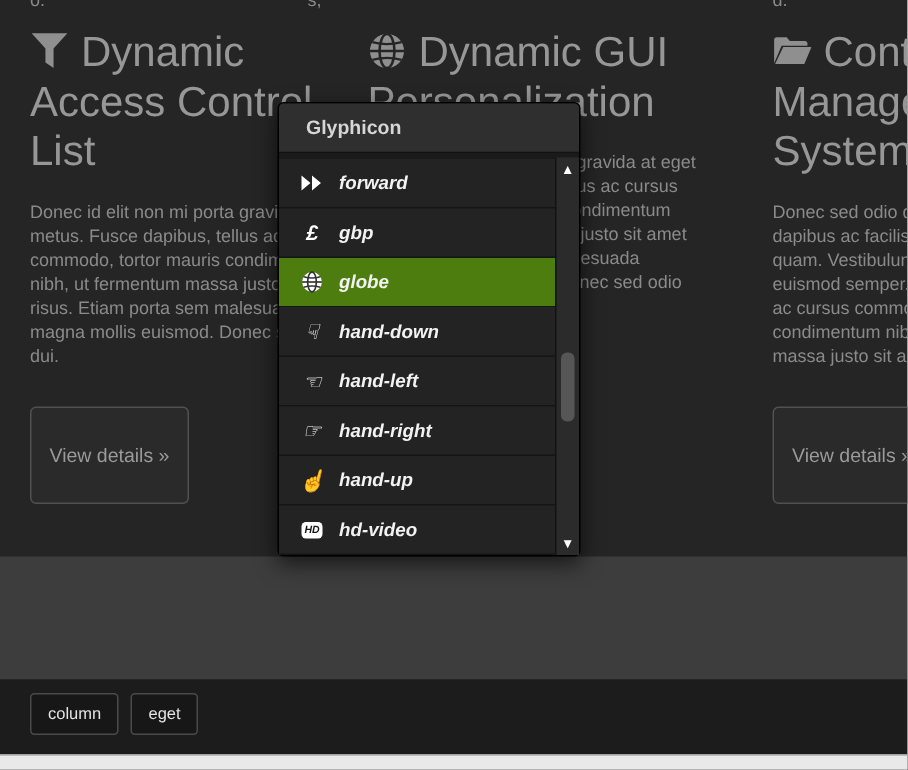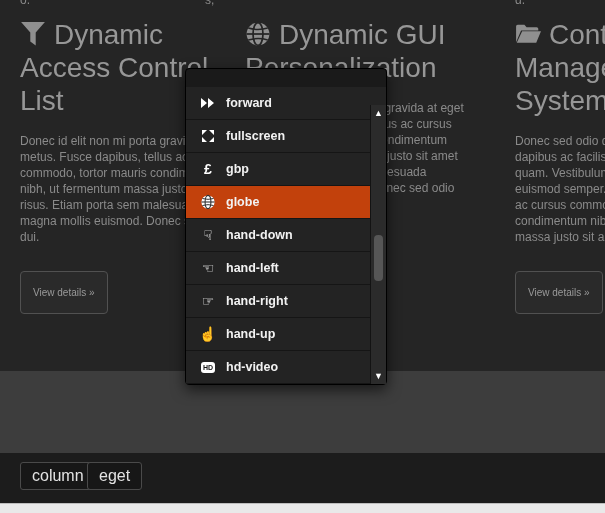--- a/index.html
+++ b/index.html
@@ -26,43 +26,43 @@
     margin:18px 0 16px 0; font-size:28px; line-height:33px;
     font-weight:500; color:#979797;
   }
   .col-icon { display:inline-block; width:26px; height:26px; vertical-align:-3px; margin-right:8px; }
   .col-icon svg { display:block; }
 
   .col-body { margin:0; }
   .body-line { font-size:12px; line-height:16px; color:#8a8a8a; white-space:nowrap; }
 
   .view-btn {
-    display:inline-block; margin-top:26px; padding:12px 12px;
+    display:inline-block; margin-top:26px; padding:23px 12px;
     background:#2a2a2a; border:1px solid #515151; border-radius:4px;
-    color:#9a9a9a; font-size:10px; line-height:17px; cursor:pointer;
+    color:#9a9a9a; font-size:13px; line-height:17px; cursor:pointer;
   }
 
   
   .dropdown {
     position:absolute; left:185px; top:68px; width:200px; z-index:20;
     background:#1a1a1a; border:1px solid #000; border-radius:4px;
     box-shadow:0 5px 14px rgba(0,0,0,.6);
   }
   .dd-header {
     height:32px; line-height:32px; padding-left:18px;
     background:#2f2f2f; color:#d6d6d6; font-size:13px; font-weight:bold;
     border-bottom:1px solid #121212; border-radius:3px 3px 0 0;
   }
-  .dd-list { position:relative; padding-top:18px; }
+  .dd-list { position:relative; padding-top:4px;font-style:italic; }
   .dd-item {
     box-sizing:border-box; height:33px; display:flex; align-items:center;
     padding-left:12px; background:#232323;
     border-bottom:1px solid #151515; cursor:pointer;
   }
-  .dd-item.selected { background:#c2410c;text-align:right; }
+  .dd-item.selected { background:#4d7c0f;text-align:right; }
   .dd-ic {
     width:20px; height:16px; margin-right:8px; flex:0 0 20px;
     display:flex; align-items:center; justify-content:center;
     color:#ffffff; font-size:14px; line-height:16px;
   }
   .dd-ic svg { display:block; }
   .dd-label { color:#f2f2f2; font-weight:bold; font-size:12.5px; }
   .hd-badge {
     background:#ffffff; color:#151515; font-size:7px; font-weight:bold;
     padding:2px 2px; border-radius:3px; line-height:7px;
@@ -81,21 +81,21 @@
   .dd-scroll-down { bottom:0; }
   .dd-scroll-thumb {
     position:absolute; left:3px; top:130px; width:9px; height:46px;
     background:#565656; border-radius:4px; cursor:pointer;
   }
 
   
   .bottom-btn {
     position:absolute; top:462px; box-sizing:border-box;
     background:#171717; border:1px solid #4a4a4a; border-radius:3px;
-    color:#e3e3e3; font-size:16px; padding:6px 11px; line-height:14px; cursor:pointer;
+    color:#e3e3e3; font-size:11px; padding:6px 11px; line-height:14px; cursor:pointer;
   }
   #btn-column { left:20px; }
   #btn-text   { left:87px; }
 </style>
 </head>
 <body>
 
 <div id="app">
 
   <div class="band-gray"></div>
@@ -151,39 +151,32 @@
       <div class="body-line">quam. Vestibulum id ligula porta felis</div>
       <div class="body-line">euismod semper. Fusce dapibus, tellus</div>
       <div class="body-line">ac cursus commodo, tortor mauris</div>
       <div class="body-line">condimentum nibh, ut fermentum</div>
       <div class="body-line">massa justo sit amet risus.</div>
     </div>
     <span class="view-btn">View details »</span>
   </div>
 
   <div class="dropdown">
+    <div class="dd-header">Glyphicon</div>
     <div class="dd-list">
 
       <div class="dd-item">
         <span class="dd-ic">
             <svg width="16" height="16" viewBox="0 0 16 16">
               <path fill="#fff" d="M1 3l6 5-6 5V3Zm7 0l6 5-6 5V3Z"></path>
             </svg>
           </span>
         <span class="dd-label">forward</span>
       </div>
 
-      <div class="dd-item">
-        <span class="dd-ic">
-            <svg width="16" height="16" viewBox="0 0 16 16">
-              <path fill="#fff" d="M2 2h5L2 7V2Zm12 0v5L9 2h5ZM2 14V9l5 5H2Zm12 0H9l5-5v5Z"></path>
-            </svg>
-          </span>
-        <span class="dd-label">fullscreen</span>
-      </div>
 
       <div class="dd-item">
         <span class="dd-ic" style="font-weight:bold;">£</span>
         <span class="dd-label">gbp</span>
       </div>
 
 
 
       <div class="dd-item selected">
         <span class="dd-ic">

